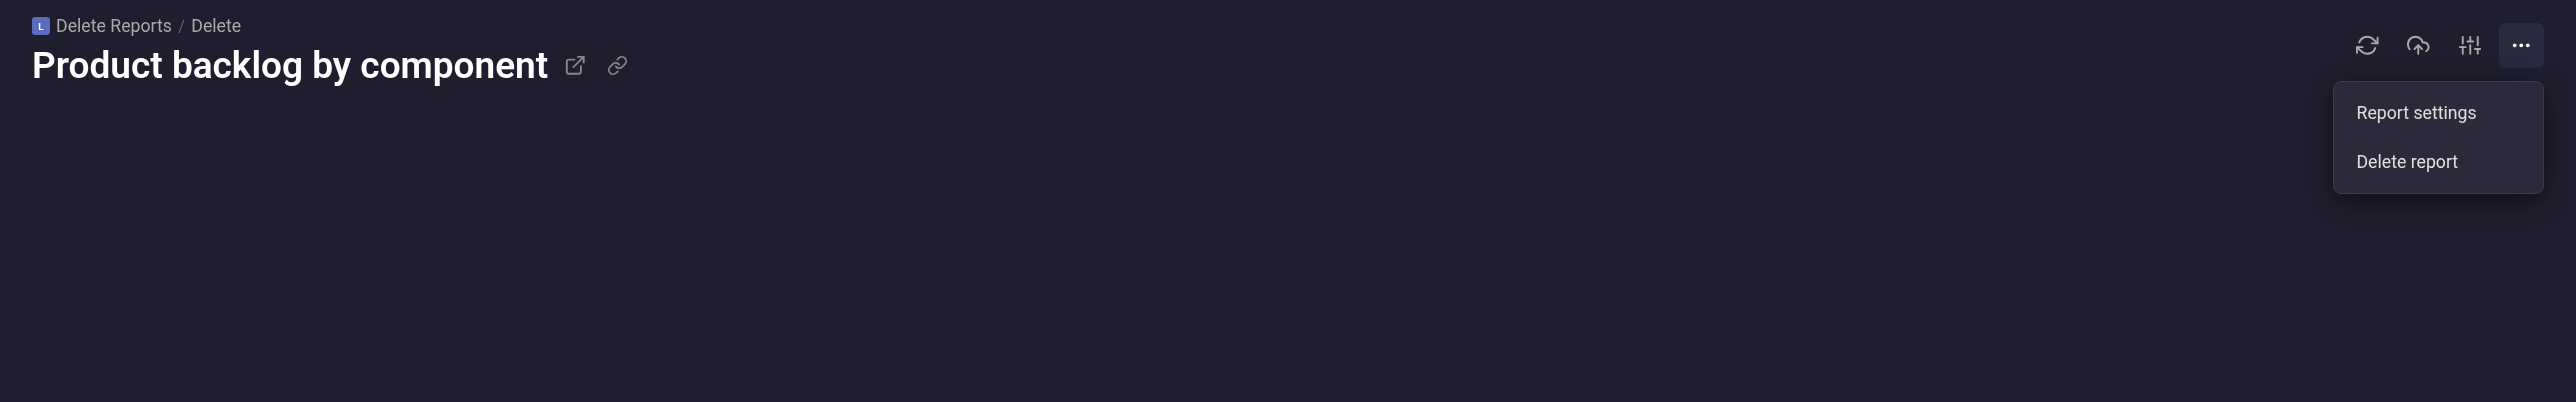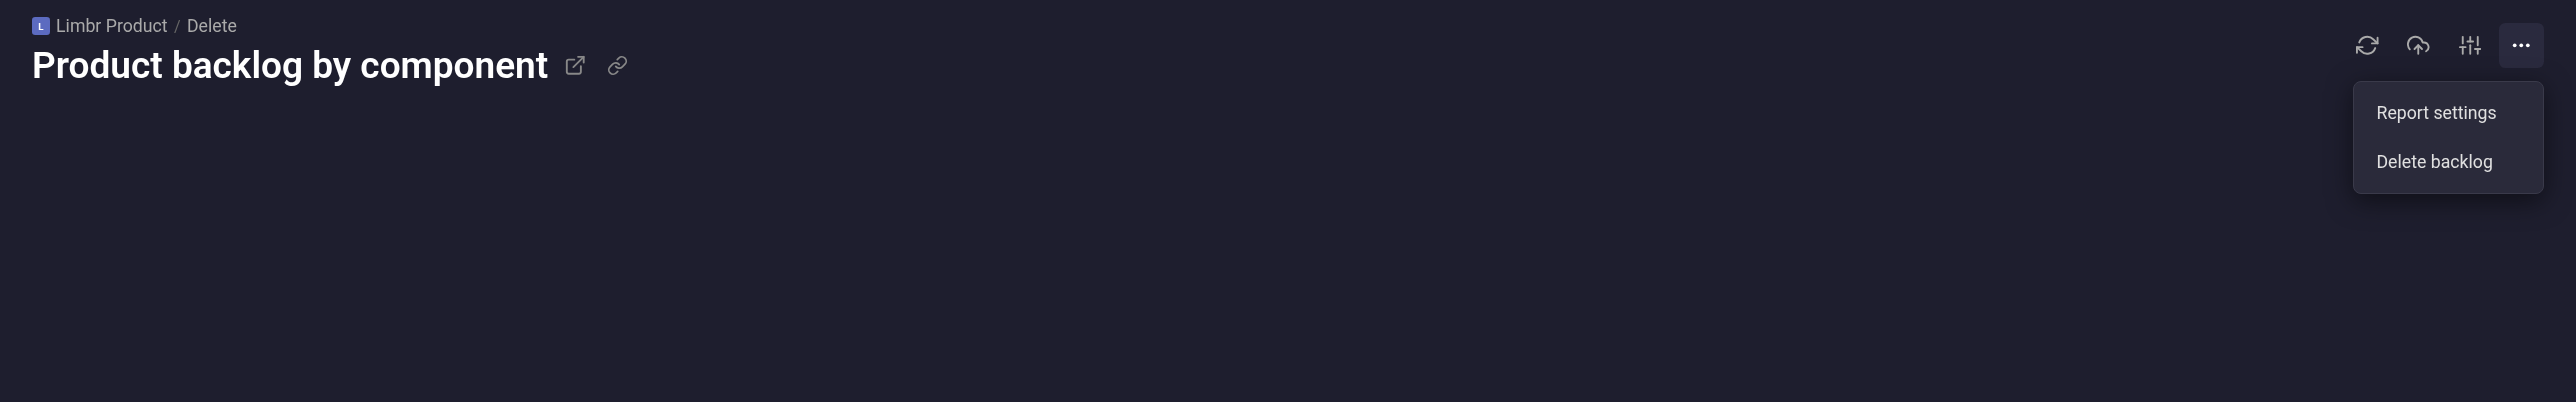--- a/index.html
+++ b/index.html
@@ -113,21 +113,21 @@
     }
 
     
     .dropdown-menu {
       position: absolute;
       top: 81px;
       right: 32px;
       background: #2a2a3a;
       border: 0.8px solid #3a3a4a;
       border-radius: 8px;
-      width: 191px;
+      width: 211px;
       padding: 6.4px 0;
       box-shadow: 0 6.4px 26px rgba(0,0,0,0.5);
       z-index: 100;
     }
 
     .dropdown-item {
       padding: 14.5px 22.5px;
       font-size: 17.7px;
       color: #e0e0e0;
       cursor: pointer;
@@ -139,21 +139,21 @@
       color: #e0e0e0;
     }
   </style>
 </head>
 <body>
 
 <div class="header">
   <div class="breadcrumb">
     <div class="breadcrumb-item">
       <span class="org-icon">L</span>
-      <span>Limbr Product</span>
+      <span>Delete Reports</span>
     </div>
     <span class="breadcrumb-separator">/</span>
     <div class="breadcrumb-item">
       <span>Delete</span>
     </div>
   </div>
 
   <div class="page-title-row">
     <h1 class="page-title">Product backlog by component</h1>
     <span class="title-icon" title="Open in new tab">
@@ -207,16 +207,16 @@
       <circle cx="19" cy="12" r="2"></circle>
     </svg>
   </button>
 </div>
 
 <div class="dropdown-menu">
   <div class="dropdown-item">
     <span>Report settings</span>
   </div>
   <div class="dropdown-item delete-item">
-    <span>Delete backlog</span>
+    <span>Delete report</span>
   </div>
 </div>
 
 
 </body></html>

